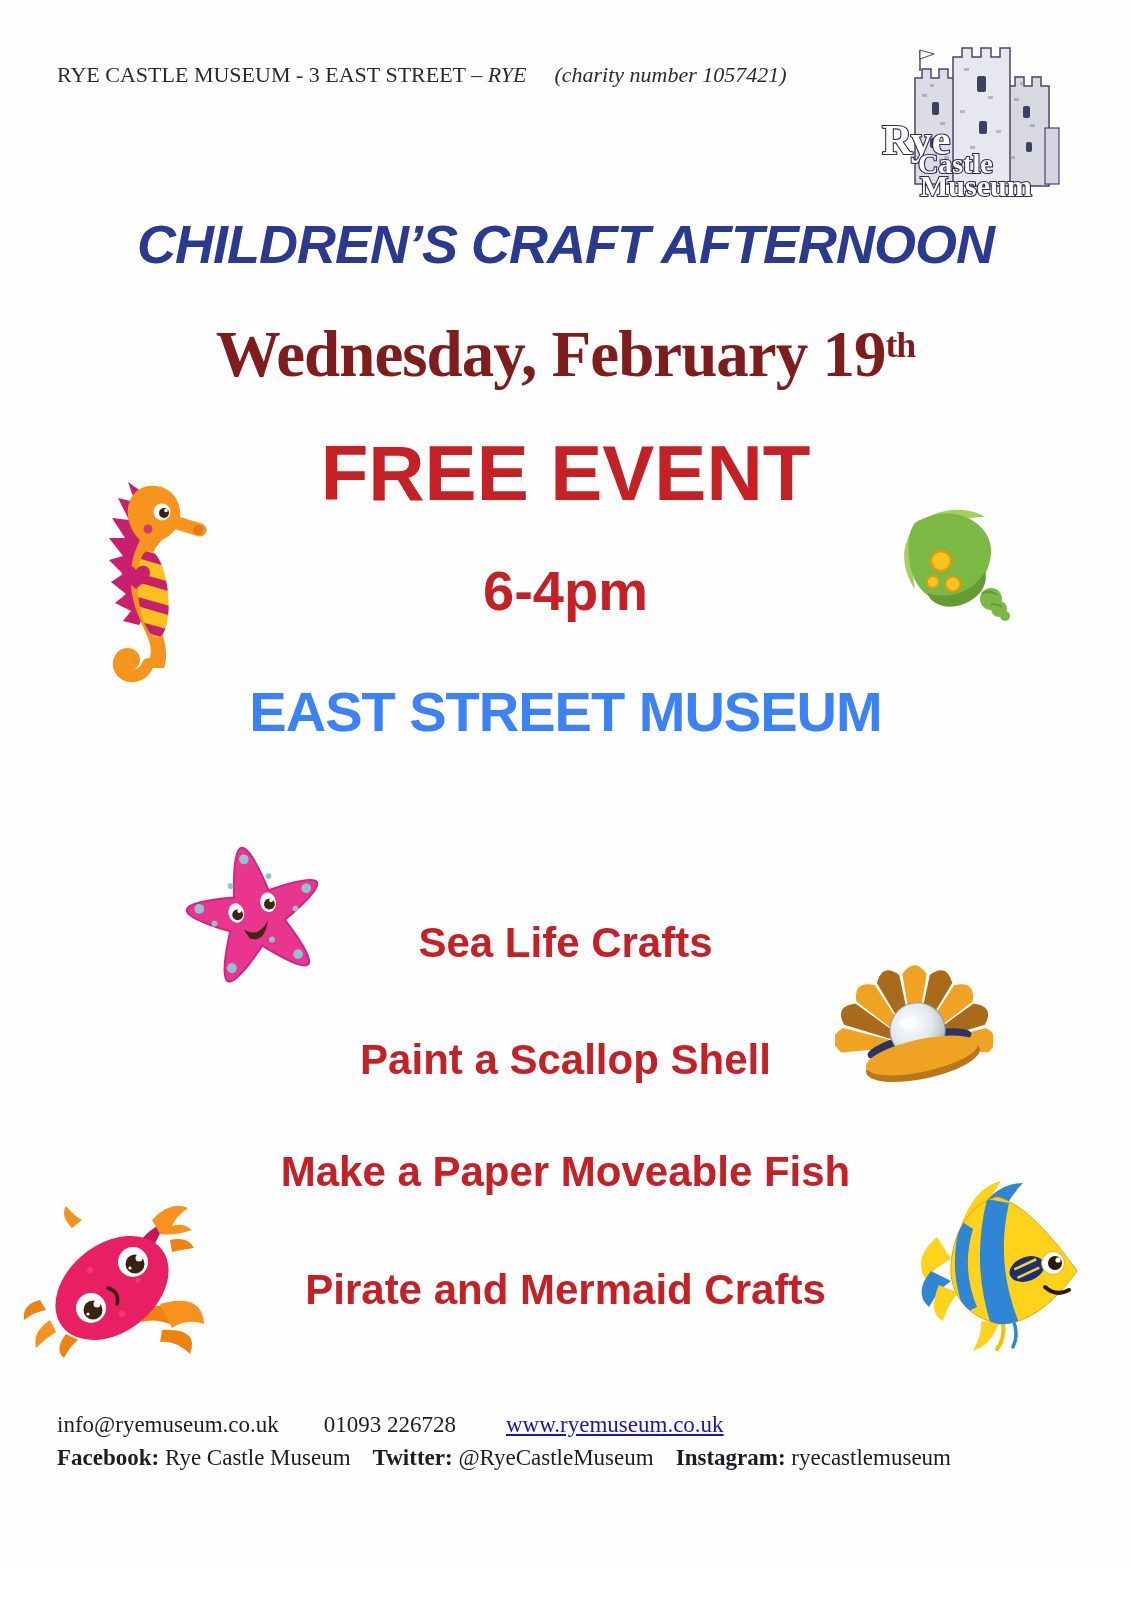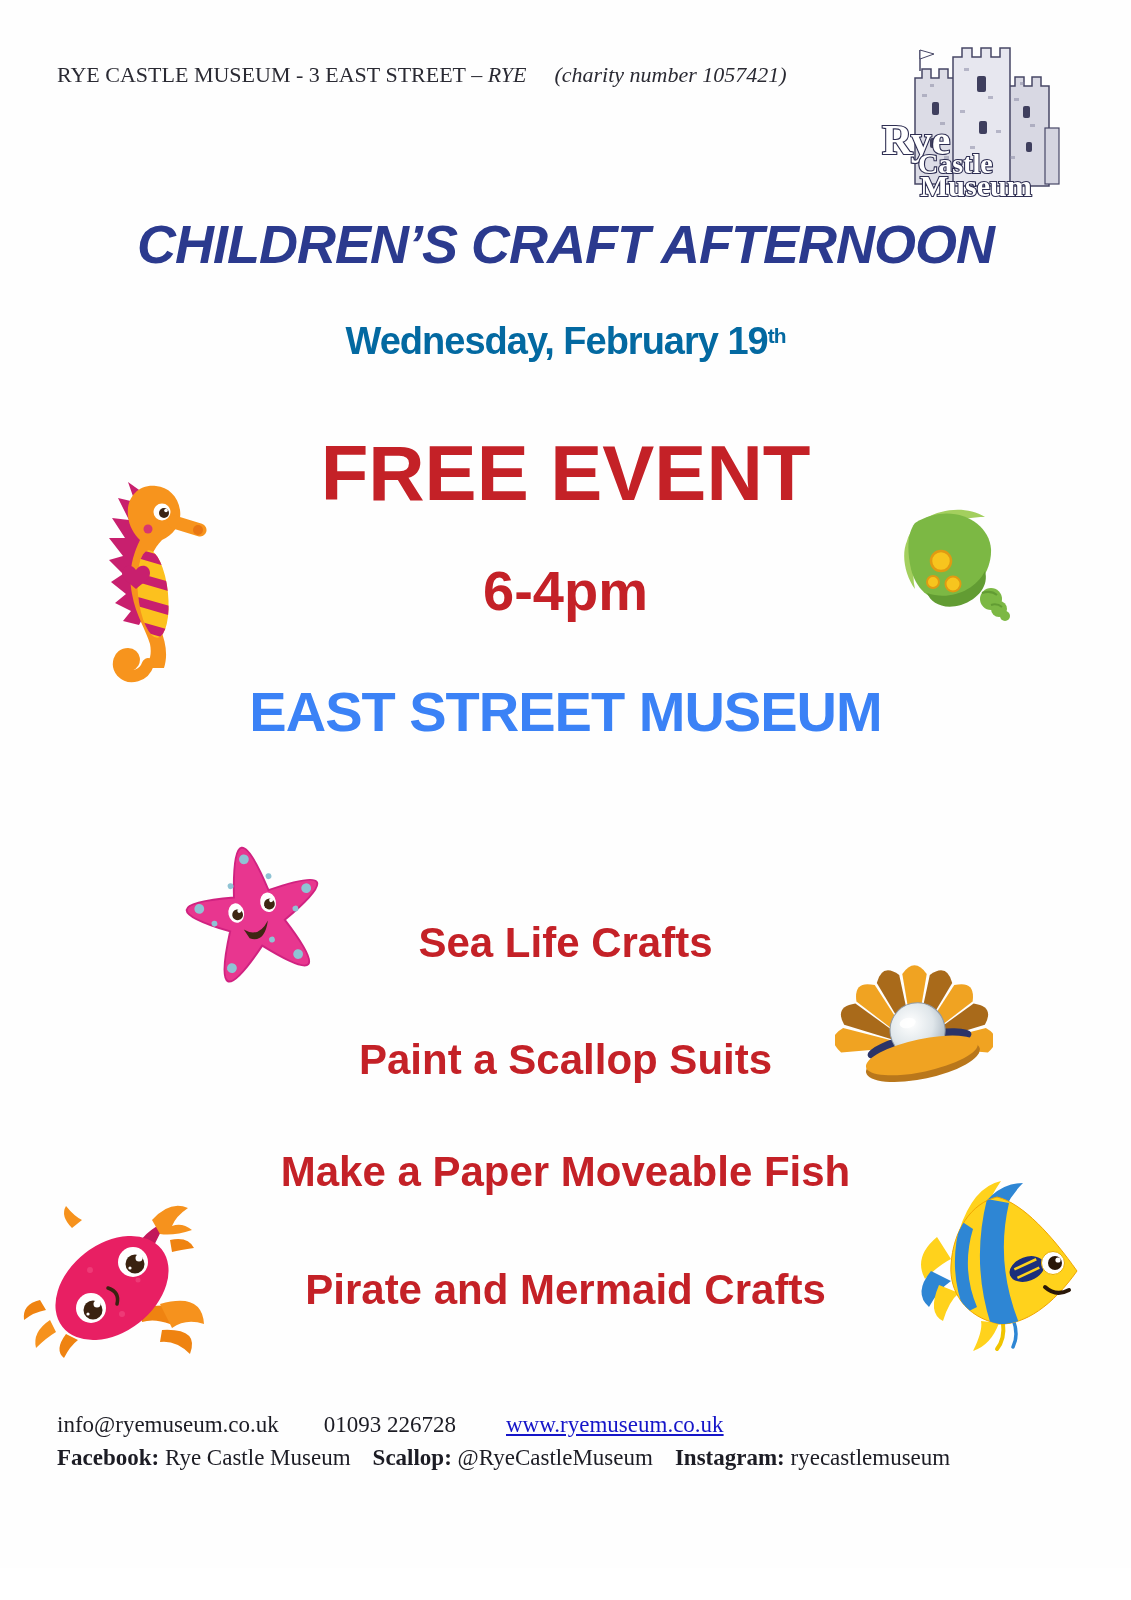--- a/index.html
+++ b/index.html
@@ -15,21 +15,21 @@
 
   .header-line {
     left:57px; top:62px;
     font-family:"Liberation Serif", serif;
     font-size:22px; color:#2a2a33; line-height:1.2; white-space:nowrap;
   }
   .header-line .it { font-style:italic; }
   .header-line .gap { display:inline-block; width:28px; }
 
   .title       { top:217px; font-size:54px; color:#2b3a8e; letter-spacing:-1px;font-style:italic; }
-  .date        { top:322px; font-size:38px; color:#0369a1; letter-spacing:-1px; }
+  .date        { top:322px; font-size:65px; color:#7f1d1d; letter-spacing:-1px;font-family:Liberation Serif, serif; }
   .date .ord   { font-size:55%; position:relative; top:-0.52em; }
   .free        { top:434px; font-size:78px; color:#c42127; letter-spacing:0px; }
   .time        { top:563px; font-size:56px; color:#c42127; }
   .venue       { top:684px; font-size:56px; color:#3b82f6; letter-spacing:-1px; }
   .audience    { top:784px; font-size:31px; color:#231f20; }
   .act         { font-size:42px; color:#c42127; }
   .act1 { top:922px; }
   .act2 { top:1039px; }
   .act3 { top:1151px; }
   .act4 { top:1269px; }
@@ -109,21 +109,21 @@
 
   <div class="center-line date">
     <span>Wednesday, February 19</span><span class="ord">th</span>
   </div>
 
   <div class="center-line free">FREE EVENT</div>
   <div class="center-line time">6-4pm</div>
   <div class="center-line venue">EAST STREET MUSEUM</div>
 
   <div class="center-line act act1">Sea Life Crafts</div>
-  <div class="center-line act act2">Paint a Scallop Suits</div>
+  <div class="center-line act act2">Paint a Scallop Shell</div>
   <div class="center-line act act4">Pirate and Mermaid Crafts</div>
   <div class="center-line act act3">Make a Paper Moveable Fish</div>
 
   <div class="abs" style="left:90px; top:472px; width:118px; height:212px;">
     <svg width="118" height="212" viewBox="0 0 118 212">
       <path d="M52,20 L38,10 45,30 28,26 39,48 22,46 35,66 19,66 33,84 19,88 33,102 21,110 36,122 25,131 41,139 33,149 49,153 56,140 54,60 Z" fill="#c81f6e"></path>
       <path d="M66,14 C48,12 36,26 38,44 C39,54 44,62 50,68 C42,84 38,102 42,122 C46,144 56,158 60,172 C62,182 60,192 52,196 L74,196 C78,184 76,170 70,156 C62,138 56,122 57,104 C58,88 64,76 72,68 C84,62 92,52 90,38 C88,24 78,15 66,14 Z" fill="#f7941d"></path>
       <path d="M84,50 L110,58" stroke="#f7941d" stroke-width="13" stroke-linecap="round" fill="none"></path>
       <circle cx="108" cy="58" r="5" fill="#e87613"></circle>
       <path d="M58,192 C54,204 40,208 32,200 C26,193 29,182 38,182 C45,182 46,191 40,193" stroke="#f7941d" stroke-width="12" stroke-linecap="round" fill="none"></path>
@@ -280,18 +280,18 @@
       <circle cx="155" cy="87" r="2.6" fill="#ffffff"></circle>
       <path d="M142,114 Q153,124 166,117" stroke="#2a1708" stroke-width="4" stroke-linecap="round" fill="none"></path>
     </svg>
   </div>
 
   <div class="abs footer footer1">
     <span>info@ryemuseum.co.uk</span><span class="sp1"></span><span>01093 226728</span><span class="sp2"></span><span class="weblink">www.ryemuseum.co.uk</span>
   </div>
   <div class="abs footer footer2">
     <span class="lbl">Facebook:</span>
-    <span>Rye Castle Museum</span><span class="sp3"></span><span class="lbl">Scallop:</span>
+    <span>Rye Castle Museum</span><span class="sp3"></span><span class="lbl">Twitter:</span>
     <span>@RyeCastleMuseum</span><span class="sp3"></span><span class="lbl">Instagram:</span>
     <span>ryecastlemuseum</span>
   </div>
 
 </div>
 
 </body></html>

